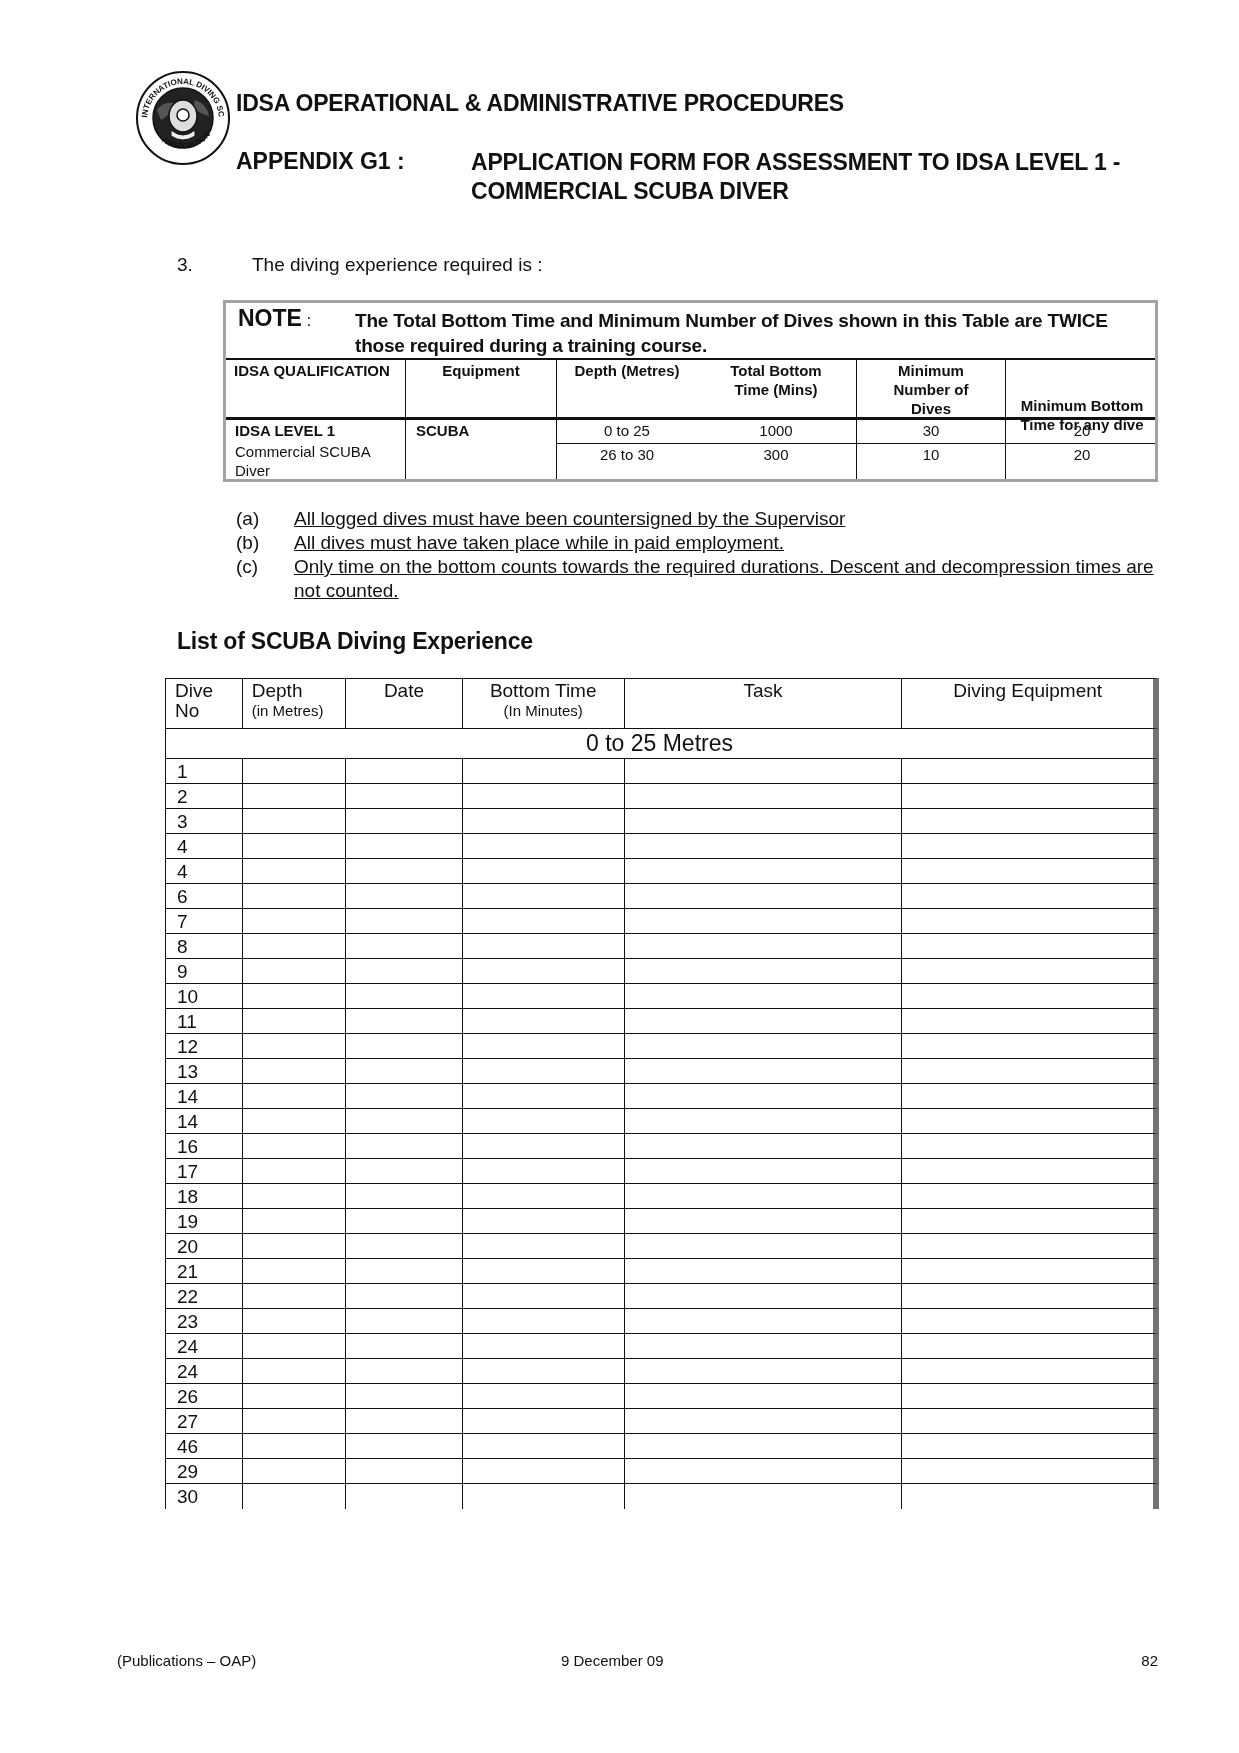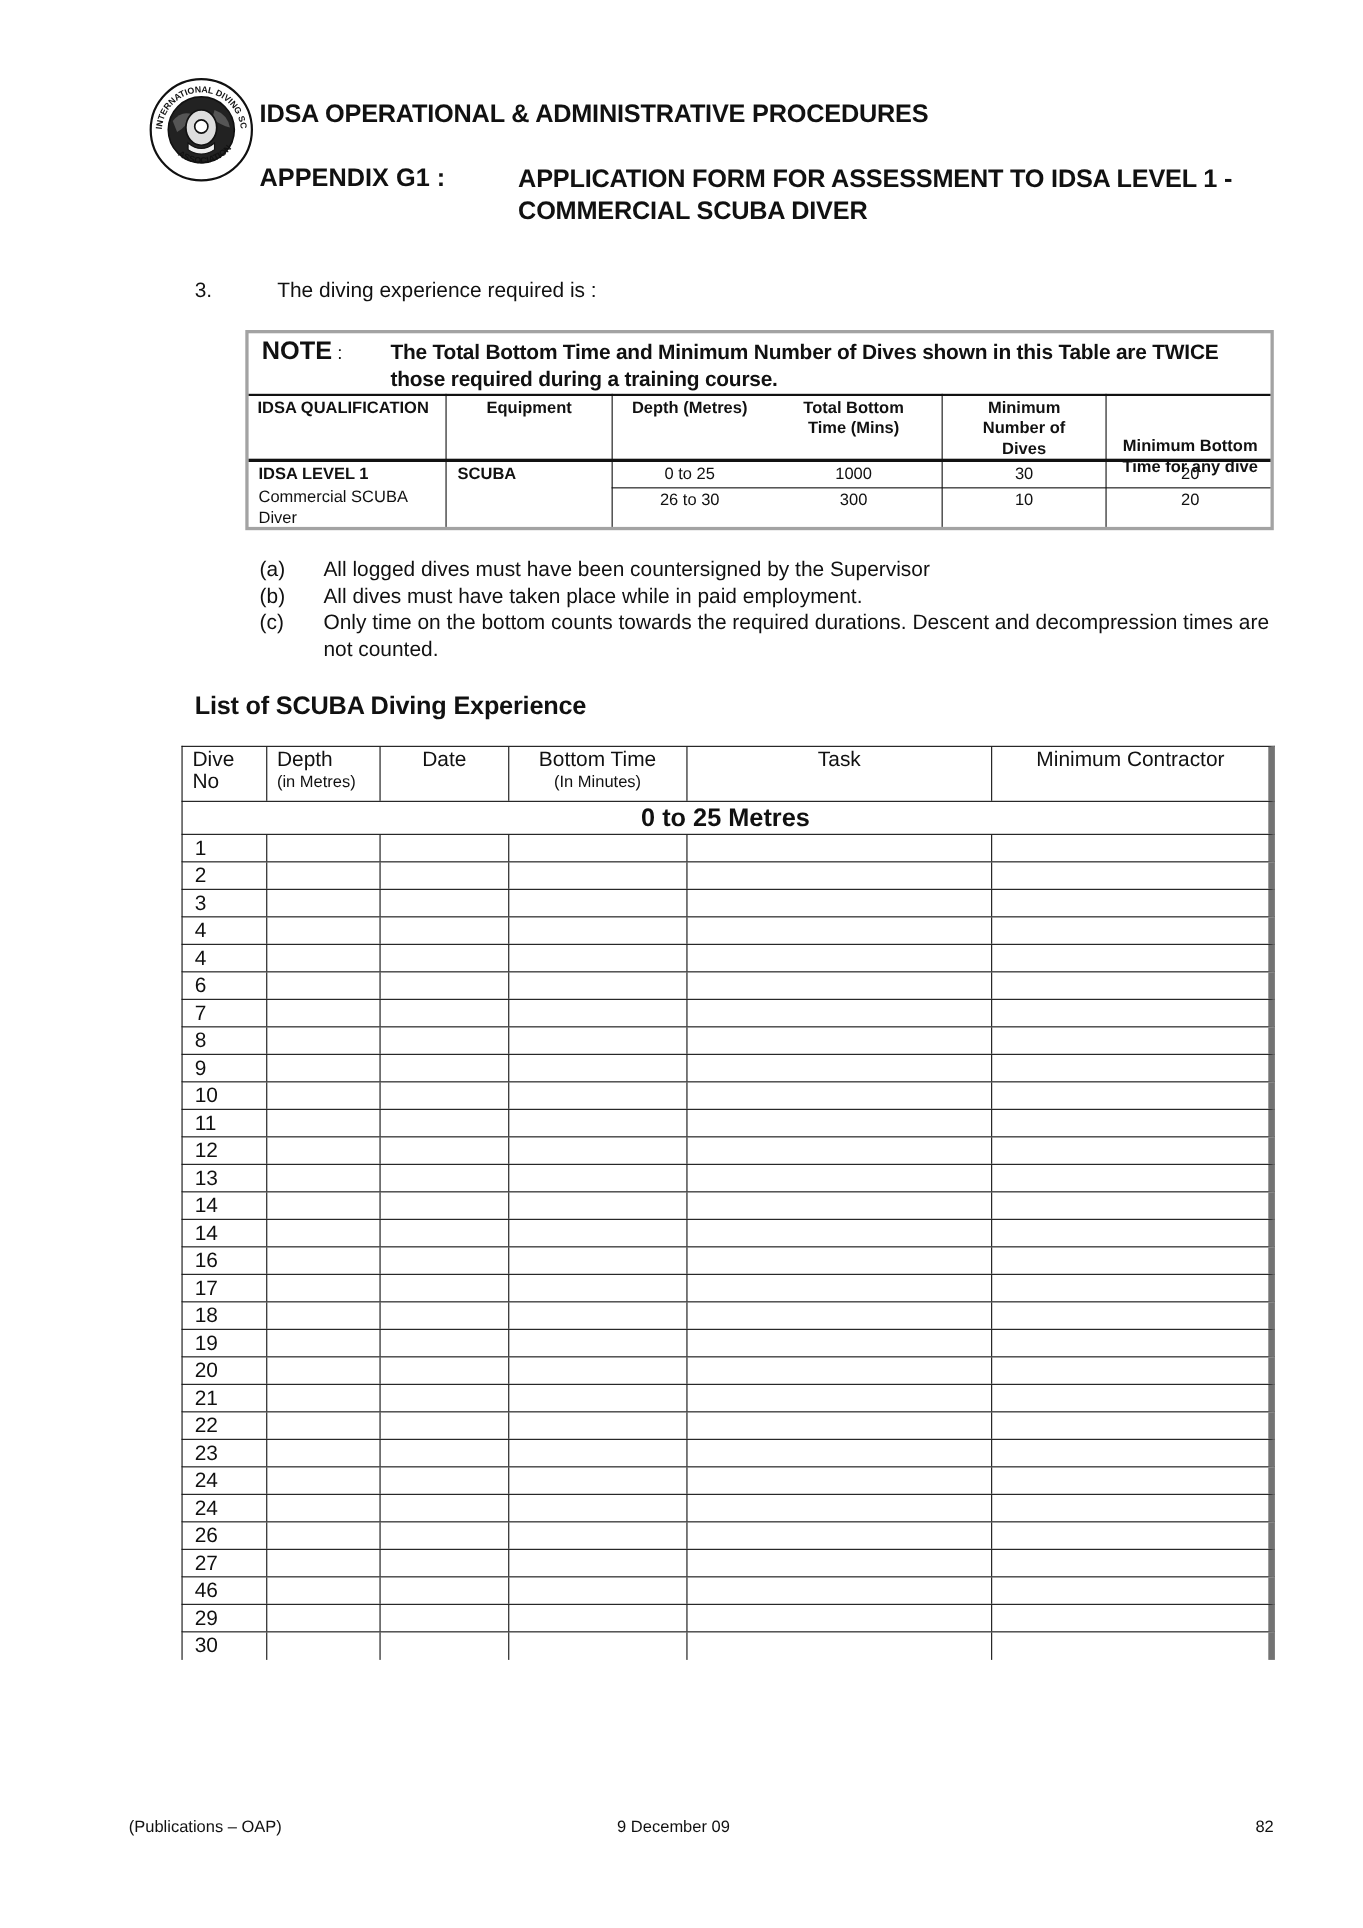--- a/index.html
+++ b/index.html
@@ -25,29 +25,29 @@
   .req .vline { position: absolute; width: 1px; background: #111; }
   .req .hline { position: absolute; height: 1px; background: #111; }
   .req .hline.thick { height: 3px; }
   .req .cell { position: absolute; font-size: 15px; line-height: 19px; }
   .req .hd { font-weight: bold; }
   .req .c { text-align: center; }
 
   
   .note-item { position: absolute; font-size: 19px; line-height: 24px; }
   .note-item .lbl { position: absolute; left: 0; }
-  .note-item .txt { position: absolute; left: 58px; width: 870px; }
+  .note-item .txt { position: absolute; left: 58px; width: 870px; text-decoration: underline; }
 
   .list-heading { left: 177px; top: 628px; font-size: 23px; font-weight: bold; white-space: nowrap; letter-spacing: -0.2px; }
 
   
   .log { left: 165px; top: 678px; width: 994px; }
   .log .row { position: relative; display: flex; border-left: 1px solid #111; border-right: 6px solid #737373; }
   .log .hdr { height: 49px; border-top: 1px solid #111; border-bottom: 1px solid #111; }
-  .log .section { height: 29px; border-bottom: 1px solid #111; justify-content: center; align-items: center; font-size: 23px; font-weight: bold; }
+  .log .section { height: 29px; border-bottom: 1px solid #111; justify-content: center; align-items: center; font-size: 23px; font-weight: normal; }
   .log .data { height: 24px; border-bottom: 1px solid #111; }
   .log .data.last { border-bottom: none; height: 25px; }
   .log .cell { box-sizing: border-box; border-right: 1px solid #111; font-size: 19px; line-height: 20px; }
   .log .cell:last-child { border-right: none; }
   .log .hdr .cell { padding: 2px 0 0 9px; }
   .log .hdr .cell.ctr { text-align: center; padding-left: 0; }
   .log .hdr .sub { font-size: 15px; display: block; line-height: 19px; }
   .log .data .cell { padding: 3px 0 0 11px; }
   .w1 { width: 77px; } .w2 { width: 104px; } .w3 { width: 117px; }
   .w4 { width: 163px; } .w5 { width: 279px; } .w6 { width: 252px; }
@@ -147,21 +147,21 @@
     <div class="cell w2">
       <span>Depth</span>
       <span class="sub">(in Metres)</span>
     </div>
     <div class="cell w3 ctr">Date</div>
     <div class="cell w4 ctr">
       <span>Bottom Time</span>
       <span class="sub">(In Minutes)</span>
     </div>
     <div class="cell w5 ctr">Task</div>
-    <div class="cell w6 ctr">Minimum Contractor</div>
+    <div class="cell w6 ctr">Diving Equipment</div>
   </div>
   <div class="row section">0 to 25 Metres</div>
   <div id="log-rows">
       <div class="row data">
         <div class="cell w1">1</div>
         <div class="cell w2"></div>
         <div class="cell w3"></div>
         <div class="cell w4"></div>
         <div class="cell w5"></div>
         <div class="cell w6"></div>

